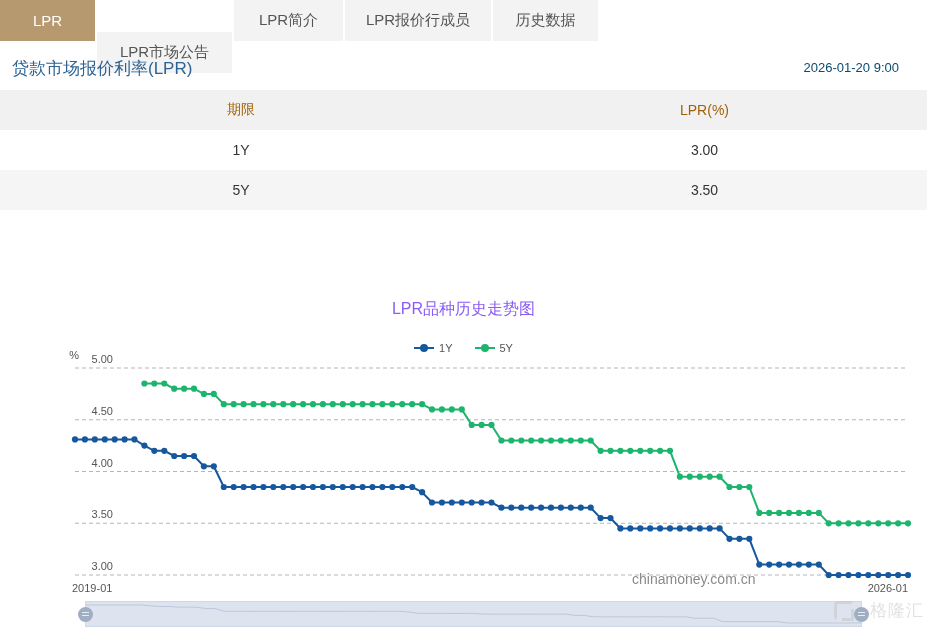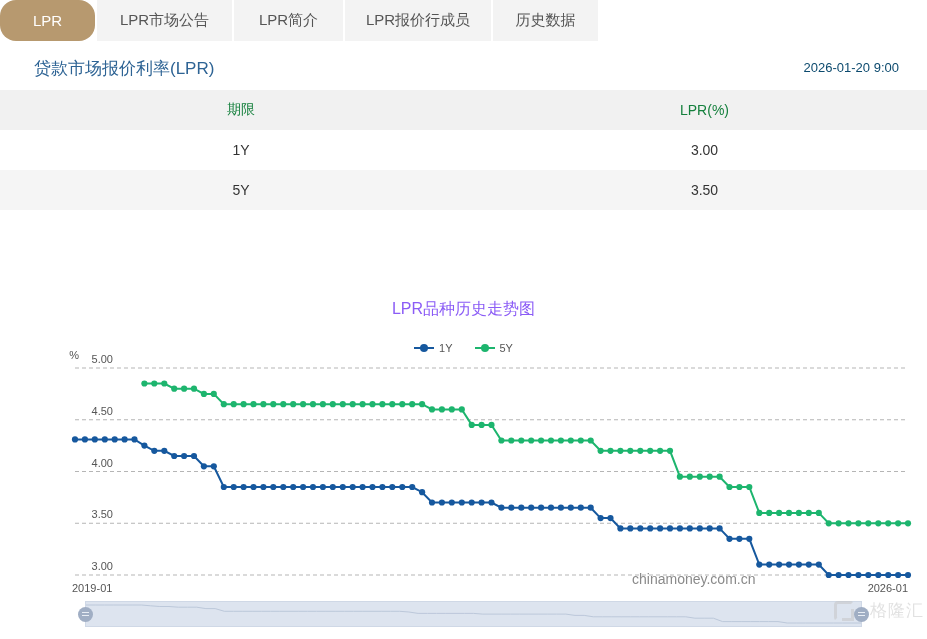--- a/index.html
+++ b/index.html
@@ -5,33 +5,33 @@
   * { margin:0; padding:0; box-sizing:border-box; }
   html,body { width:927px; height:639px; background:#fff;
     font-family:"Liberation Sans","DejaVu Sans",sans-serif; color:#333; overflow:hidden; }
   .page { position:relative; width:927px; height:639px; background:#fff; }
 
   
   .tabbar { position:absolute; top:0; left:0; width:927px; height:41px; display:flex; background:#fff; }
   .tab { height:41px; display:flex; align-items:center; justify-content:center;
          font-size:15px; color:#555; background:#f3f3f3; margin-right:2px; cursor:pointer; }
   .tab.active { background:#b7996f; color:#fff; }
-  .tab-lpr{width:95px;border-radius:16px;} .tab-announce{width:135px;} .tab-intro{width:109px;}
+  .tab-lpr{width:95px;} .tab-announce{width:135px;margin-top:32px;} .tab-intro{width:109px;}
   .tab-members{width:146px;} .tab-history{width:105px;}
 
   
-  .page-title { position:absolute; left:12px; top:57px; font-size:17px; color:#2d6394;margin-left:22px; }
+  .page-title { position:absolute; left:12px; top:57px; font-size:17px; color:#2d6394; }
   .timestamp  { position:absolute; right:28px; top:60px; font-size:13px; color:#0c4a6e; }
 
   
   .rate-table { position:absolute; top:90px; left:0; width:927px; }
   .t-row { display:flex; height:40px; align-items:center; }
   .t-row .c1 { width:52%; text-align:center; font-size:14px; }
   .t-row .c2 { width:48%; text-align:center; font-size:14px; }
-  .t-head { background:#f1f1f1; color:#15803d; }
+  .t-head { background:#f1f1f1; color:#a16207; }
   .t-r1 { background:#ffffff; }
   .t-r2 { background:#f5f5f5; }
 
   
   .notes { position:absolute; left:10px; top:218px; font-size:13px; color:#444; line-height:24px; }
 
   
   .chart-title { position:absolute; top:299px; left:0; width:927px; text-align:center;
                  font-size:16px; color:#8b5cf6; }
   .legend { position:absolute; top:341px; left:0; width:927px; height:14px;

